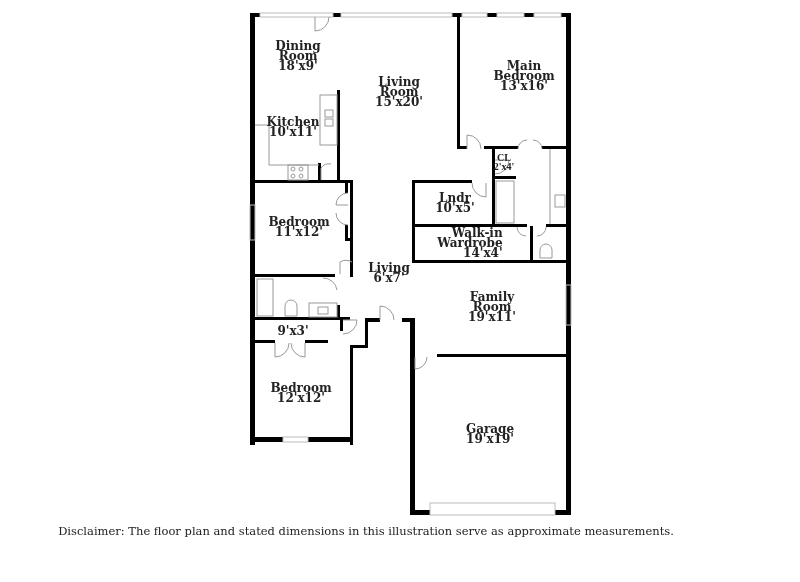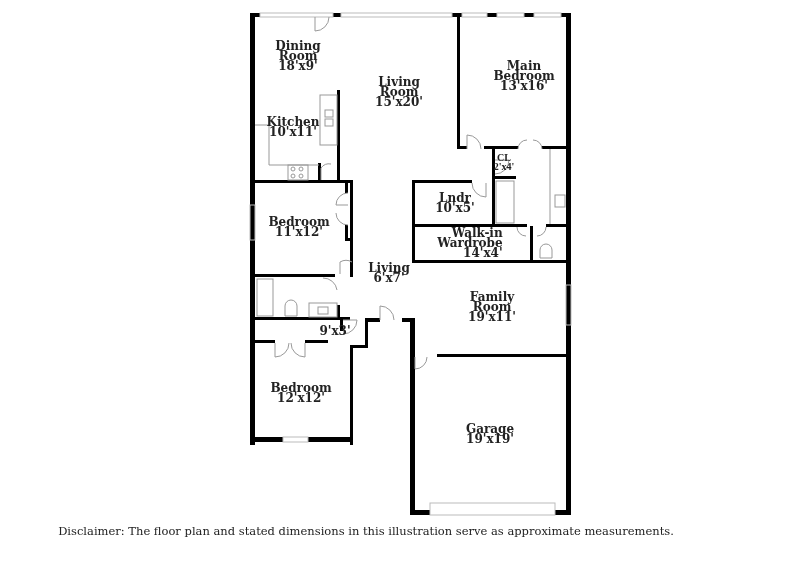--- a/index.html
+++ b/index.html
@@ -182,21 +182,21 @@
   </div>
   <div class="room-label" style="left:389px;top:273px;">
     <span style="display:block">Living</span>
     <span class="dim">6'x7'</span>
   </div>
   <div class="room-label" style="left:492px;top:307px;">
     <span style="display:block">Family</span>
     <span style="display:block">Room</span>
     <span class="dim">19'x11'</span>
   </div>
-  <div class="room-label" style="left:293px;top:331px;margin-left:42px;">
+  <div class="room-label" style="left:293px;top:331px;">
     <span class="dim">9'x3'</span>
   </div>
   <div class="room-label" style="left:301px;top:393px;">
     <span style="display:block">Bedroom</span>
     <span class="dim">12'x12'</span>
   </div>
   <div class="room-label" style="left:490px;top:434px;text-align:center;">
     <span style="display:block">Garage</span>
     <span class="dim">19'x19'</span>
   </div>

